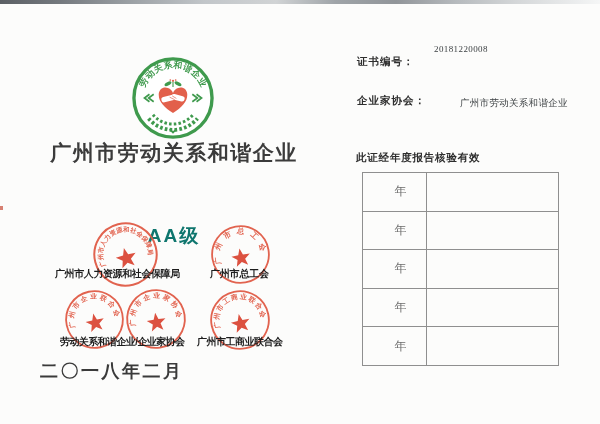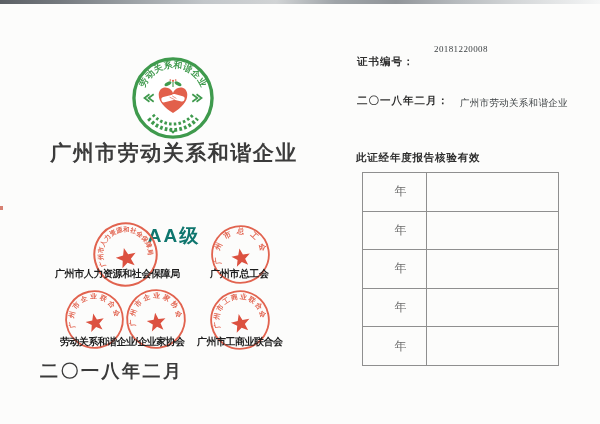--- a/index.html
+++ b/index.html
@@ -168,21 +168,21 @@
     <div class="stamp-label label-3">劳动关系和谐企业/企业家协会</div>
     <div class="stamp-label label-4">广州市工商业联合会</div>
 
     <div class="issue-date">二〇一八年二月</div>
   </div>
 
   <div>
     <div class="fld-label certno-label">证书编号：</div>
     <div class="fld-value certno-value">20181220008</div>
 
-    <div class="fld-label holder-label">二〇一八年二月：</div>
+    <div class="fld-label holder-label">企业家协会：</div>
     <div class="fld-value holder-value">广州市劳动关系和谐企业</div>
 
     <div class="table-title">此证经年度报告核验有效</div>
 
     <div class="year-table">
       <div class="year-row">
         <div class="year-cell">年</div>
         <div class="blank-cell"></div>
       </div>
       <div class="year-row">

